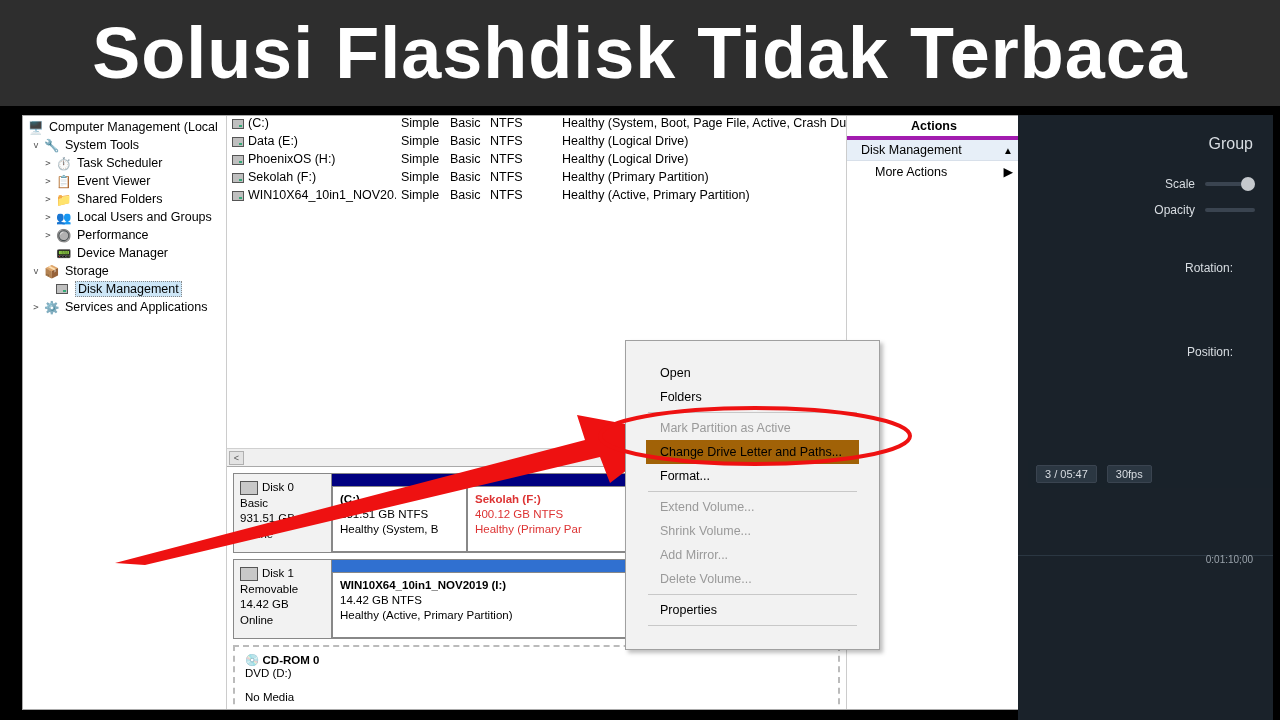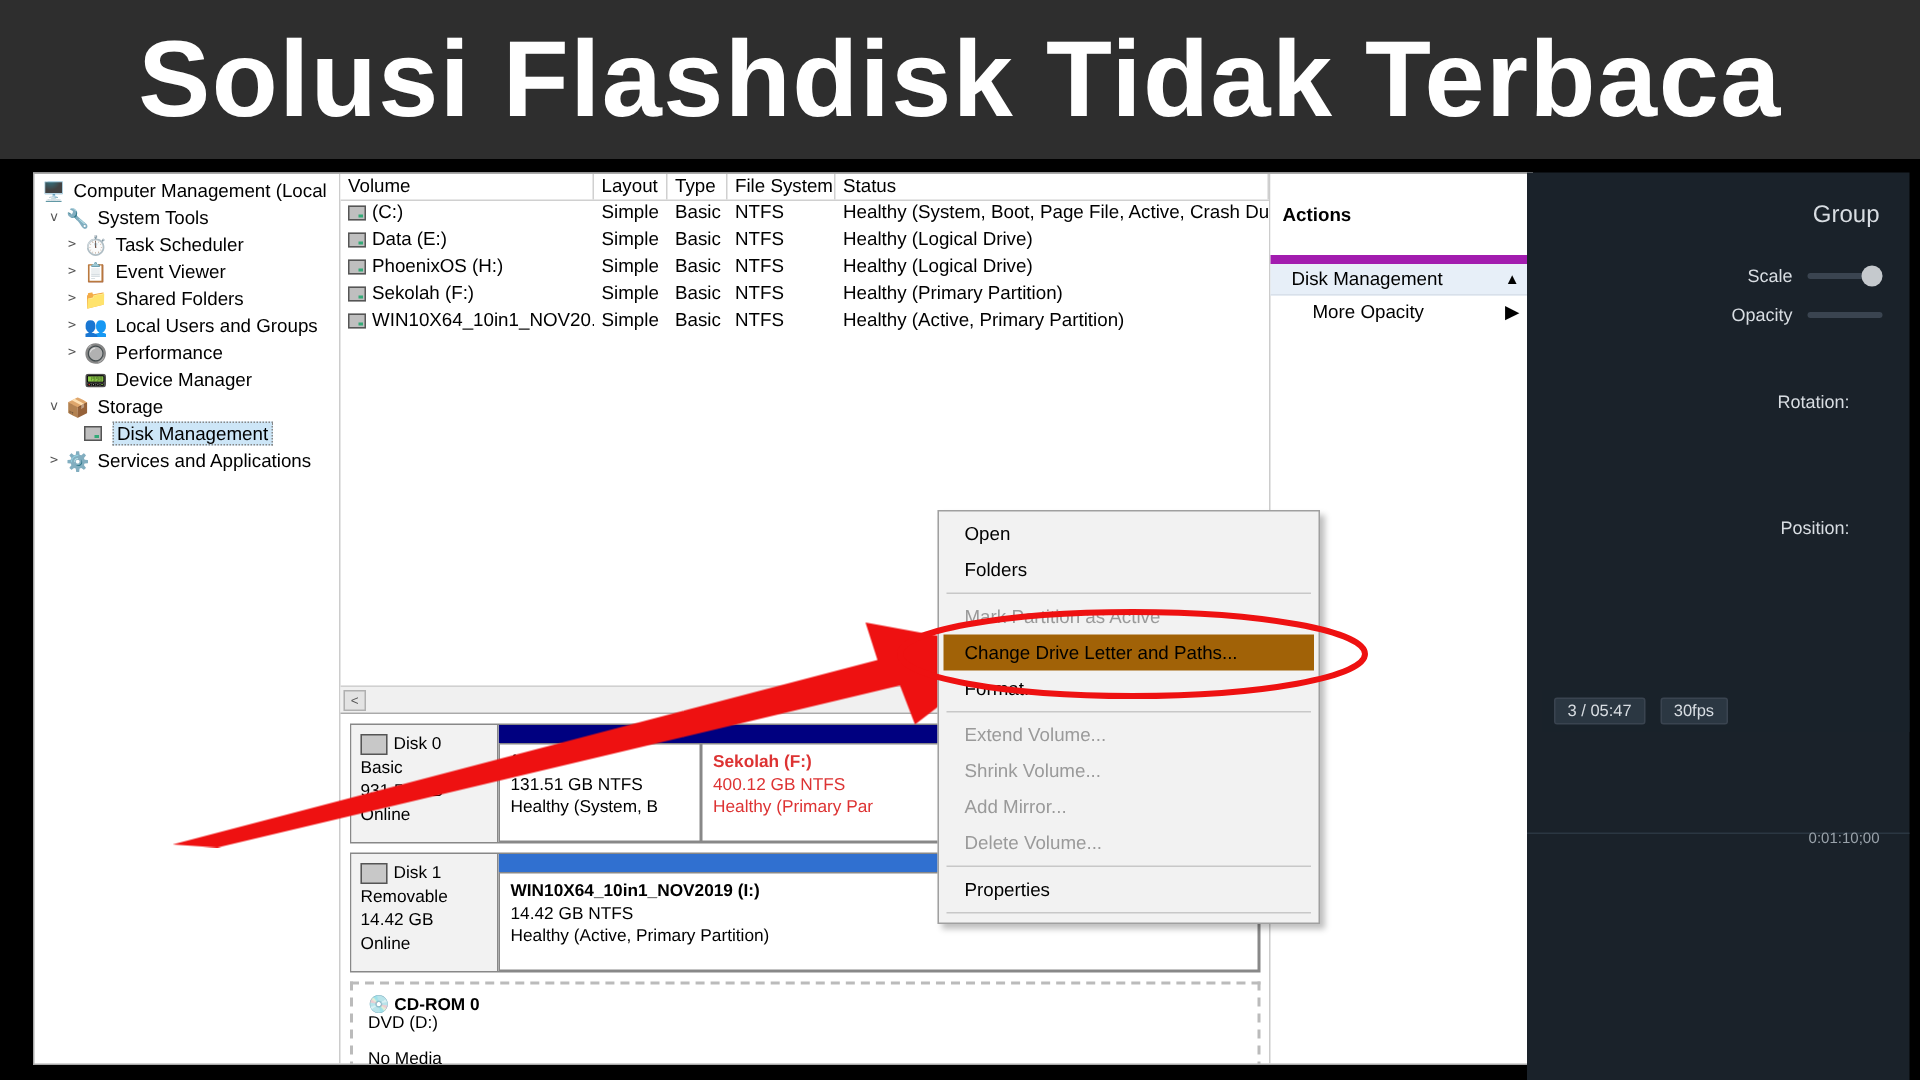--- a/index.html
+++ b/index.html
@@ -42,26 +42,26 @@
 .stripe.navy { background:#000080; }
 .stripe.green { background:#008040; }
 .stripe.blue { background:#3070d0; }
 .disk .boxes { flex:1; display:flex; }
 .pbox { border:1px solid #888; padding:5px 7px; font-size:11.5px; line-height:1.3; overflow:hidden;}
 .pbox b { font-weight: 700; }
 
 .dashed { border:2px dashed #bbb; margin: 6px; padding: 6px 10px; min-height:70px; font-size:11.5px; }
 
 .actions { width: 175px; border-left:1px solid #ccc; font-size:12.5px; }
-.actions .head { background:#fff; border-bottom:6px solid #a21caf; padding:20px 8px; font-weight:700; }
+.actions .head { background:#fff; border-bottom:4px solid #a21caf; padding:3px 8px; font-weight:700;text-align:center; }
 .actions .sub { background:#e7eff8; padding:3px 8px 3px 14px; display:flex; justify-content:space-between; align-items:center; border-bottom:1px solid #d8e0ea;}
 .actions .sub .ar { font-size:10px; }
 .actions .item { padding:3px 8px 3px 28px; display:flex; justify-content:space-between; align-items:center; }
 
-.ctxmenu { position:absolute; top:340px; left:625px; width:255px; background:#f2f2f2; border:1px solid #a0a0a0; box-shadow:3px 3px 4px rgba(0,0,0,.25); font-size:12.5px; padding:3px; z-index:20;}
+.ctxmenu { position:absolute; top:340px; left:625px; width:255px; background:#f2f2f2; border:1px solid #a0a0a0; box-shadow:3px 3px 4px rgba(0,0,0,.25); font-size:12.5px; padding:20px; z-index:20;}
 .ctxmenu .mi { padding:5px 14px; color:#000; }
 .ctxmenu .mi.dis { color:#9a9a9a; }
 .ctxmenu .mi.sel { background:#a16207; }
 .ctxmenu .sep { height:1px; background:#c8c8c8; margin:3px 2px; }
 
 .arrow { position:absolute; top:395px; left:115px; width:580px; height:170px; z-index:15; pointer-events:none; }
 .arrow polygon { fill:#e11; }
 .oval { position:absolute; top:403px; left:595px; width:320px; height:66px; z-index:22; pointer-events:none; }
 .oval ellipse { fill:none; stroke:#e11; stroke-width:4px; }
 
@@ -146,27 +146,20 @@
     </div>
     <div class="row">
       <span class="sp" style="width:6px"></span>
         <span class="tw">&gt;</span>
       <span class="ic">⚙️</span>
       <span class="lbl">Services and Applications</span>
     </div>
   </div>
 
   <div class="center">
-    <div class="vol-head">
-      <div class="col" style="width:169px">Volume</div>
-      <div class="col" style="width:49px">Layout</div>
-      <div class="col" style="width:40px">Type</div>
-      <div class="col" style="width:72px">File System</div>
-      <div class="col" style="flex:1">Status</div>
-    </div>
     <div class="vol-rows">
       <div class="r">
         <div class="c" style="width:169px"><span class="drive-ic"></span><span>(C:)</span></div>
         <div class="c" style="width:49px">Simple</div>
         <div class="c" style="width:40px">Basic</div>
         <div class="c" style="width:72px">NTFS</div>
         <div class="c" style="flex:1">Healthy (System, Boot, Page File, Active, Crash Dum</div>
       </div>
       <div class="r">
         <div class="c" style="width:169px"><span class="drive-ic"></span><span>Data (E:)</span></div>
@@ -265,21 +258,21 @@
     </div>
   </div>
 
   <div class="actions">
     <div class="head">Actions</div>
     <div class="sub">
       <span>Disk Management</span>
       <span class="ar">▲</span>
     </div>
     <div class="item">
-      <span>More Opacity</span>
+      <span>More Actions</span>
       <span class="ar">▶</span>
     </div>
   </div>
 </div>
 
 <div class="ctxmenu">
   <div class="mi">Open</div>
   <div class="mi">Folders</div>
   <div class="sep"></div>
   <div class="mi dis">Mark Partition as Active</div>

